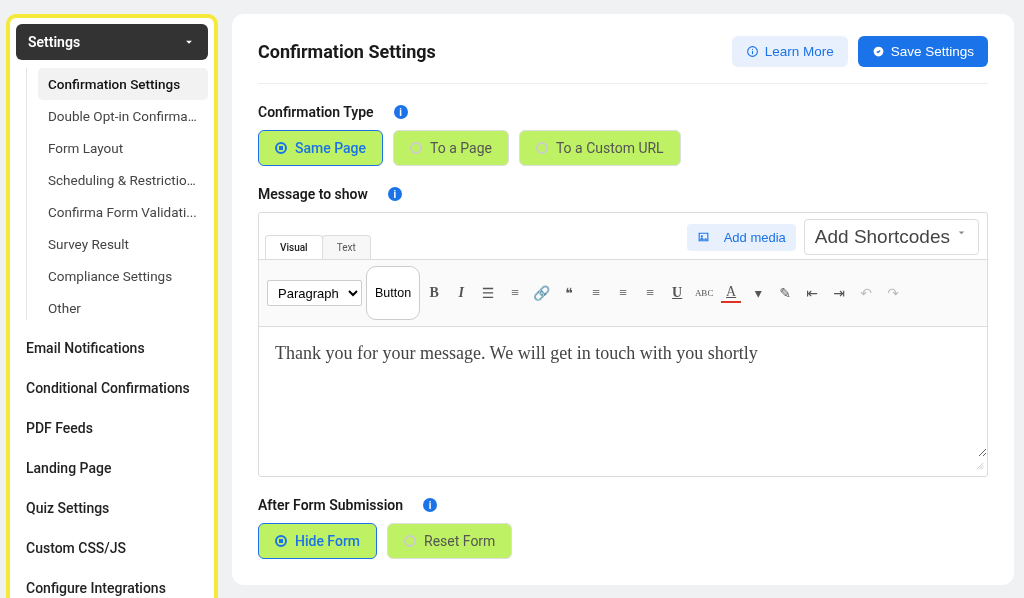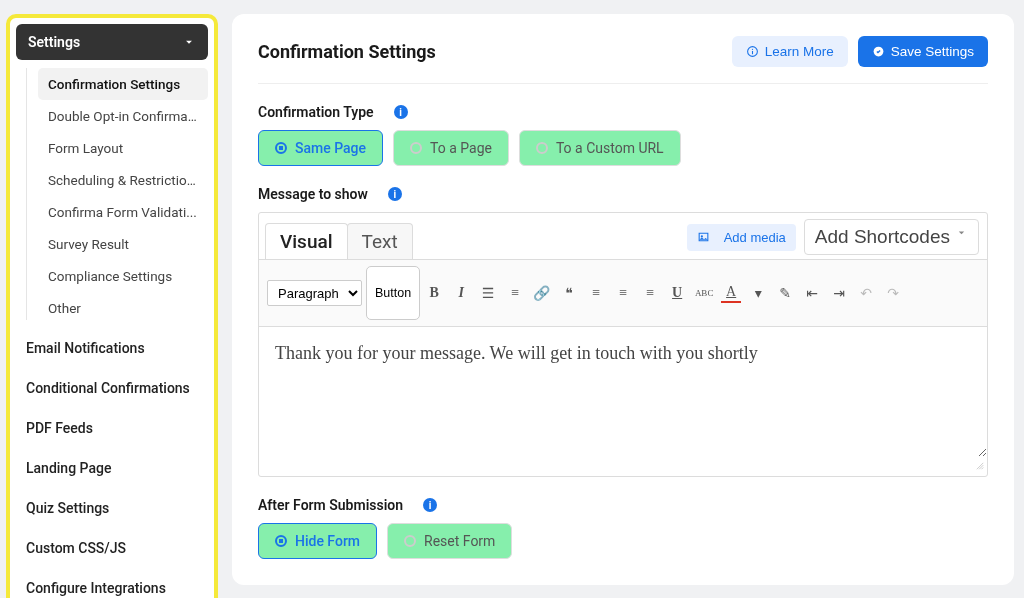--- a/index.html
+++ b/index.html
@@ -23,37 +23,37 @@
 .panel-head { display:flex; justify-content:space-between; align-items:center; padding-bottom:16px; border-bottom:1px solid #eee; }
 .panel-title { font-size:18px; font-weight:700; }
 .btn-row { display:flex; gap:10px; }
 .btn { display:inline-flex; align-items:center; gap:6px; border:none; border-radius:6px; padding:8px 14px; font-size:13.5px; font-weight:500; cursor:pointer; }
 .btn.info { background:#e8f0fe; color:#1a73e8; }
 .btn.primary { background:#1a73e8; color:#fff; }
 .icon-sm { width:13px; height:13px; }
 .label-row { display:flex; align-items:center; gap:20px; margin:20px 0 10px 0; font-weight:600; font-size:14px;text-align:right; }
 .help { width:14px; height:14px; background:#1a73e8; border-radius:50%; display:inline-flex; align-items:center; justify-content:center; color:#fff; font-size:10px; font-weight:700; }
 .radio-group { display:flex; gap:10px; }
-.radio-btn { display:flex; align-items:center; gap:8px; border:1px solid #ddd; border-radius:6px; padding:9px 16px; cursor:pointer; color:#555; background:#86efac; }
+.radio-btn { display:flex; align-items:center; gap:8px; border:1px solid #ddd; border-radius:6px; padding:9px 16px; cursor:pointer; color:#555; background:#bef264; }
 .radio-btn .dot { width:12px; height:12px; border:2px solid #ccc; border-radius:50%; display:inline-block; }
 .radio-btn.selected { border-color:#1a73e8; color:#1a73e8; font-weight:500; }
 .radio-btn.selected .dot { border-color:#1a73e8; background:radial-gradient(circle,#1a73e8 40%,transparent 45%); }
 
 
 .editor-box { border:1px solid #dcdcdc; border-radius:3px; background:#fff; }
 .editor-topbar { display:flex; justify-content:space-between; align-items:flex-end; padding:6px 8px 0 6px; border-bottom:1px solid #dcdcdc; }
 .ed-tabs { display:flex; gap:0; }
-.ed-tab { border:1px solid #dcdcdc; border-bottom:none; padding:6px 14px; margin-right:-1px; font-size:19px; cursor:pointer; background:#f7f7f7; color:#555; border-radius:4px 4px 0 0; }
+.ed-tab { border:1px solid #dcdcdc; border-bottom:none; padding:6px 14px; margin-right:-1px; font-size:10px; cursor:pointer; background:#f7f7f7; color:#555; border-radius:4px 4px 0 0; }
 .ed-tab.active { background:#fff; font-weight:500; color:#222; }
 .ed-right { display:flex; gap:8px; align-items:center; margin-bottom:4px; }
 .add-media { background:#e8f0fe; color:#1a73e8; border:none; border-radius:4px; padding:6px 10px; font-size:13px; font-weight:500; cursor:pointer; display:flex; align-items:center; gap:14px; }
 .add-short { background:#fff; border:1px solid #dcdcdc; border-radius:4px; padding:6px 10px; font-size:19px; cursor:pointer; display:flex; align-items:flex-start; gap:5px; color:#444; }
 .toolbar { display:flex; align-items:center; gap:4px; padding:6px 8px; border-bottom:1px solid #dcdcdc; background:#fafafa; }
 .tb-select { border:1px solid #ccc; border-radius:2px; font-size:13px; padding:3px 6px; background:#fff; height:26px; }
-.tb-btn-box { border:1px solid #ccc; border-radius:5px; background:#fff; font-size:12.5px; padding:19px 8px; cursor:pointer; }
+.tb-btn-box { border:1px solid #ccc; border-radius:10px; background:#fff; font-size:12.5px; padding:19px 8px; cursor:pointer; }
 .tb-icons { display:flex; gap:7px; align-items:center; }
 .tb-icons span { width:20px; height:20px; display:inline-flex; align-items:center; justify-content:center; color:#555; cursor:pointer; font-family:Georgia,serif; }
 .tb-B { font-weight:700; }
 .tb-I { font-style:italic; font-weight:700; }
 .editor-body { padding:16px; min-height:130px; font-family:Georgia,serif; color:#444; font-size:18px; resize:vertical; overflow:auto; }
 .resize-handle { text-align:right; padding:0 2px 2px 0; }
 .resize-handle svg { width:14px; height:14px; fill:#aaa; }
 
 .panel.slim { padding:18px 26px; }
 </style>

